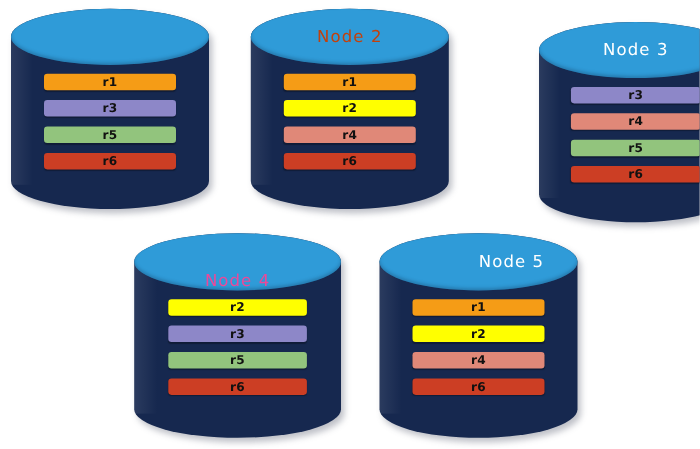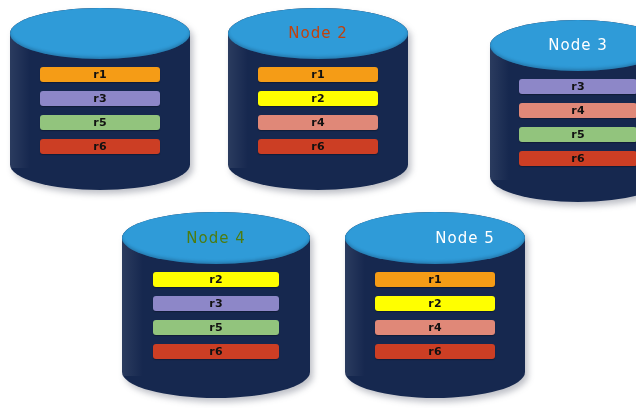--- a/index.html
+++ b/index.html
@@ -176,21 +176,21 @@
         <div class="replica" style="left: 29px; right: 29px; top: 131px; background: rgb(204, 62, 36);">
           <span class="replica-label" style="color: rgb(17, 17, 17);">r6</span>
         </div>
       </div>
     </div>
     <div class="node" style="left: 122px; top: 212px; width: 188px; height: 186px;">
       <div class="cyl-shadow"></div>
       <div class="cyl-body" style="background: rgb(22, 40, 79);"></div>
       <div class="cyl-left-shade"></div>
       <div class="cyl-top" style="background: rgb(47, 155, 216);"></div>
-      <div class="cyl-top-label" style="color: #4d7c0f; top: 26px; transform: translateY(-50%);">Node  4</div>
+      <div class="cyl-top-label" style="color: #ec4899; top: 43px; transform: translateY(-50%);">Node  4</div>
       <div class="replica-list">
         <div class="replica" style="left: 31px; right: 31px; top: 60px; background: rgb(255, 255, 0);">
           <span class="replica-label" style="color: rgb(17, 17, 17);">r2</span>
         </div>
         <div class="replica" style="left: 31px; right: 31px; top: 84px; background: rgb(141, 135, 200);">
           <span class="replica-label" style="color: rgb(17, 17, 17);">r3</span>
         </div>
         <div class="replica" style="left: 31px; right: 31px; top: 108px; background: rgb(146, 196, 125);">
           <span class="replica-label" style="color: rgb(17, 17, 17);">r5</span>
         </div>

